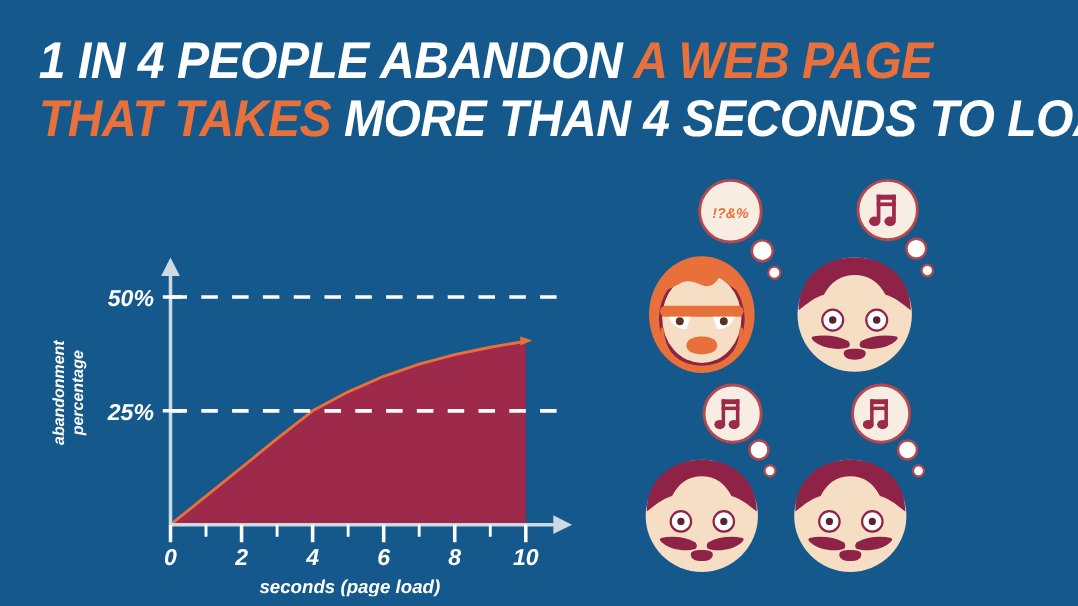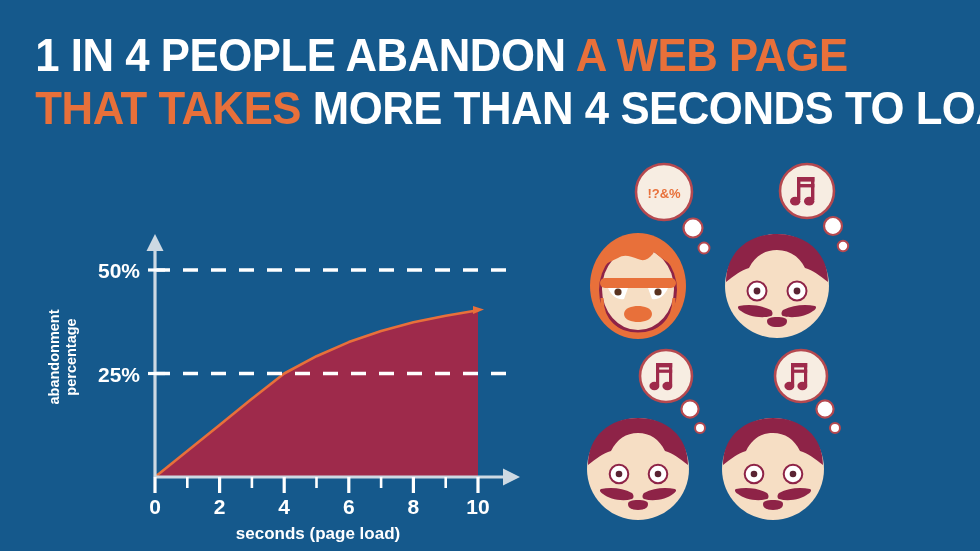--- a/index.html
+++ b/index.html
@@ -2,21 +2,21 @@
 <html><head>
 <meta charset="utf-8">
 <style>
   html,body{margin:0;padding:0;}
   body{
     width:980px;height:551px;overflow:hidden;
     background:#15598C;
     font-family:"Liberation Sans", sans-serif;
     -webkit-font-smoothing:antialiased;
   }
-  #page{position:relative;width:980px;height:492px;background:#15598C;}
+  #page{position:relative;width:980px;height:492px;background:#15598C;font-style:italic;}
 
   
   .title-block{position:absolute;left:0;top:28px;width:980px;}
   .title-line{
     font-weight:bold;
     font-size:47px;
     line-height:53px;
     letter-spacing:-0.5px;
     text-transform:uppercase;
     white-space:nowrap;

